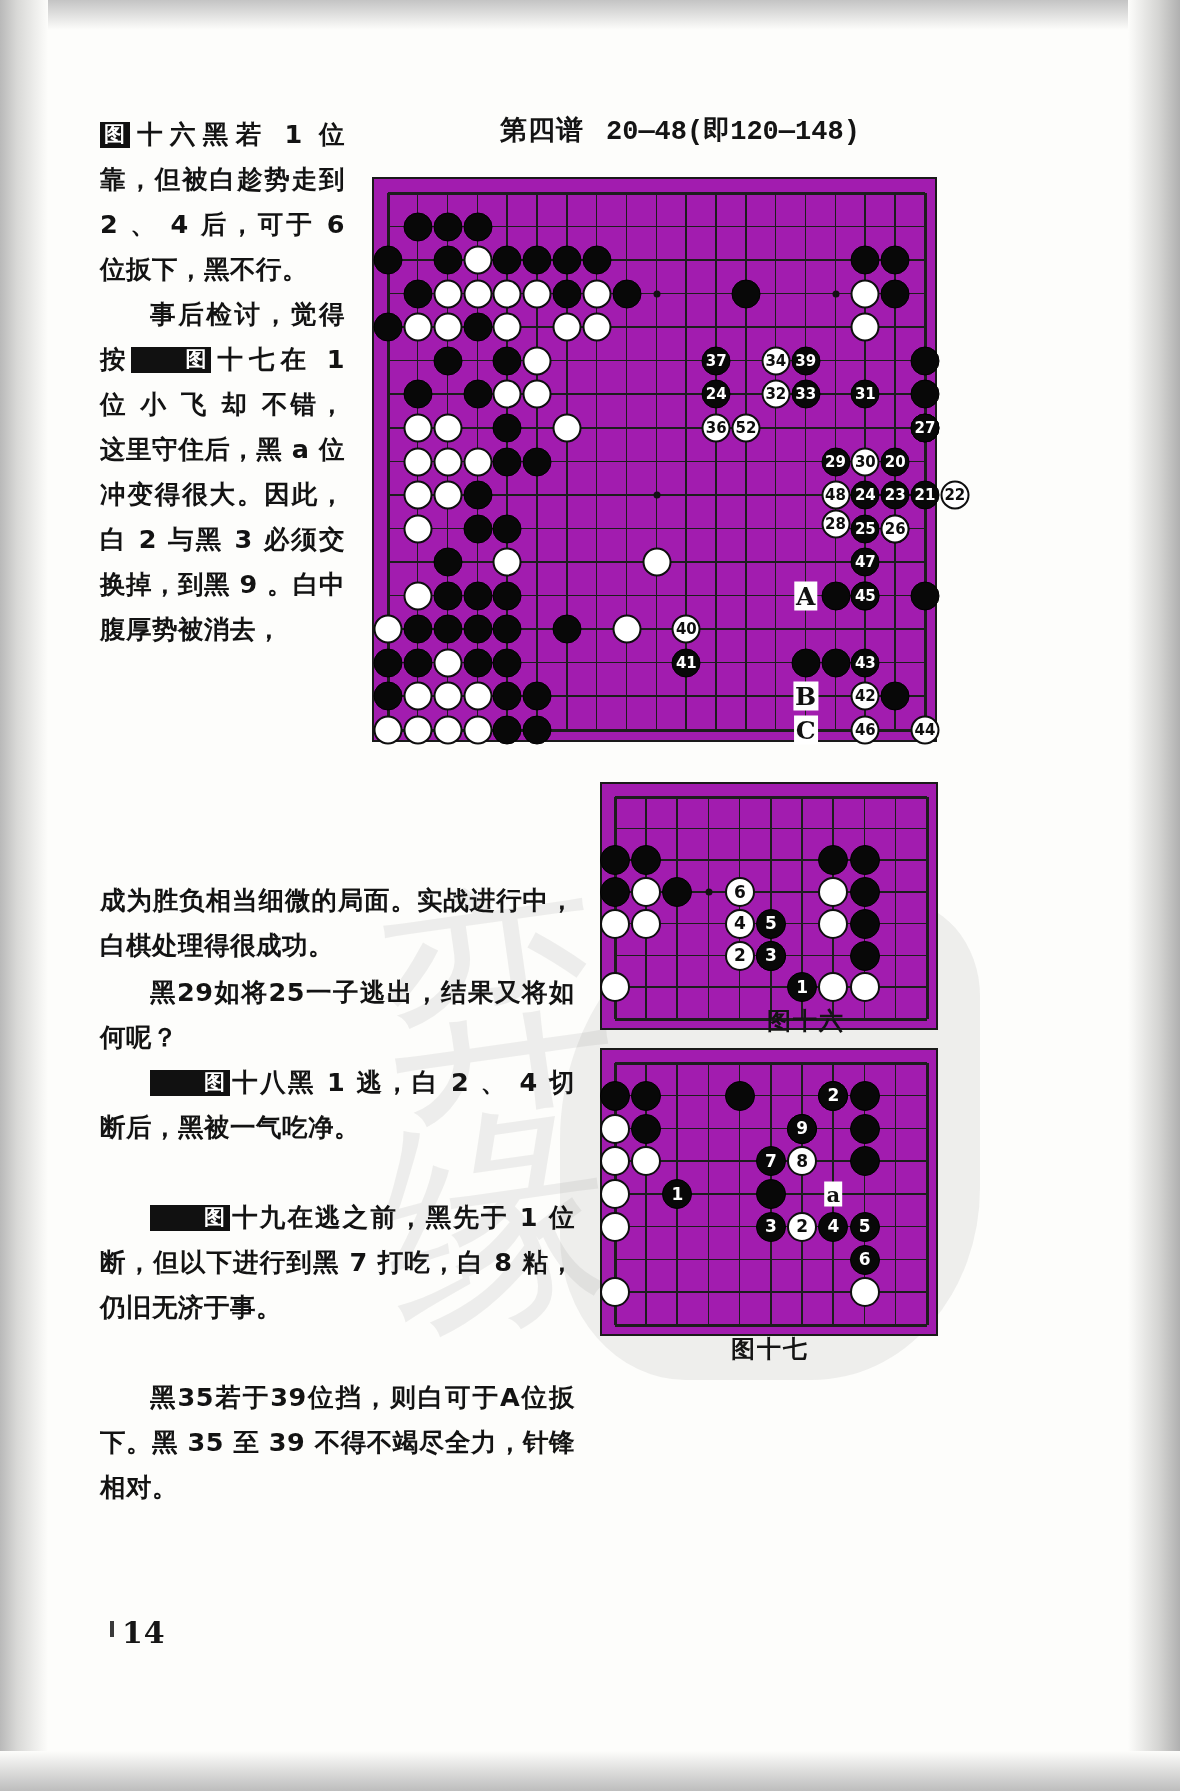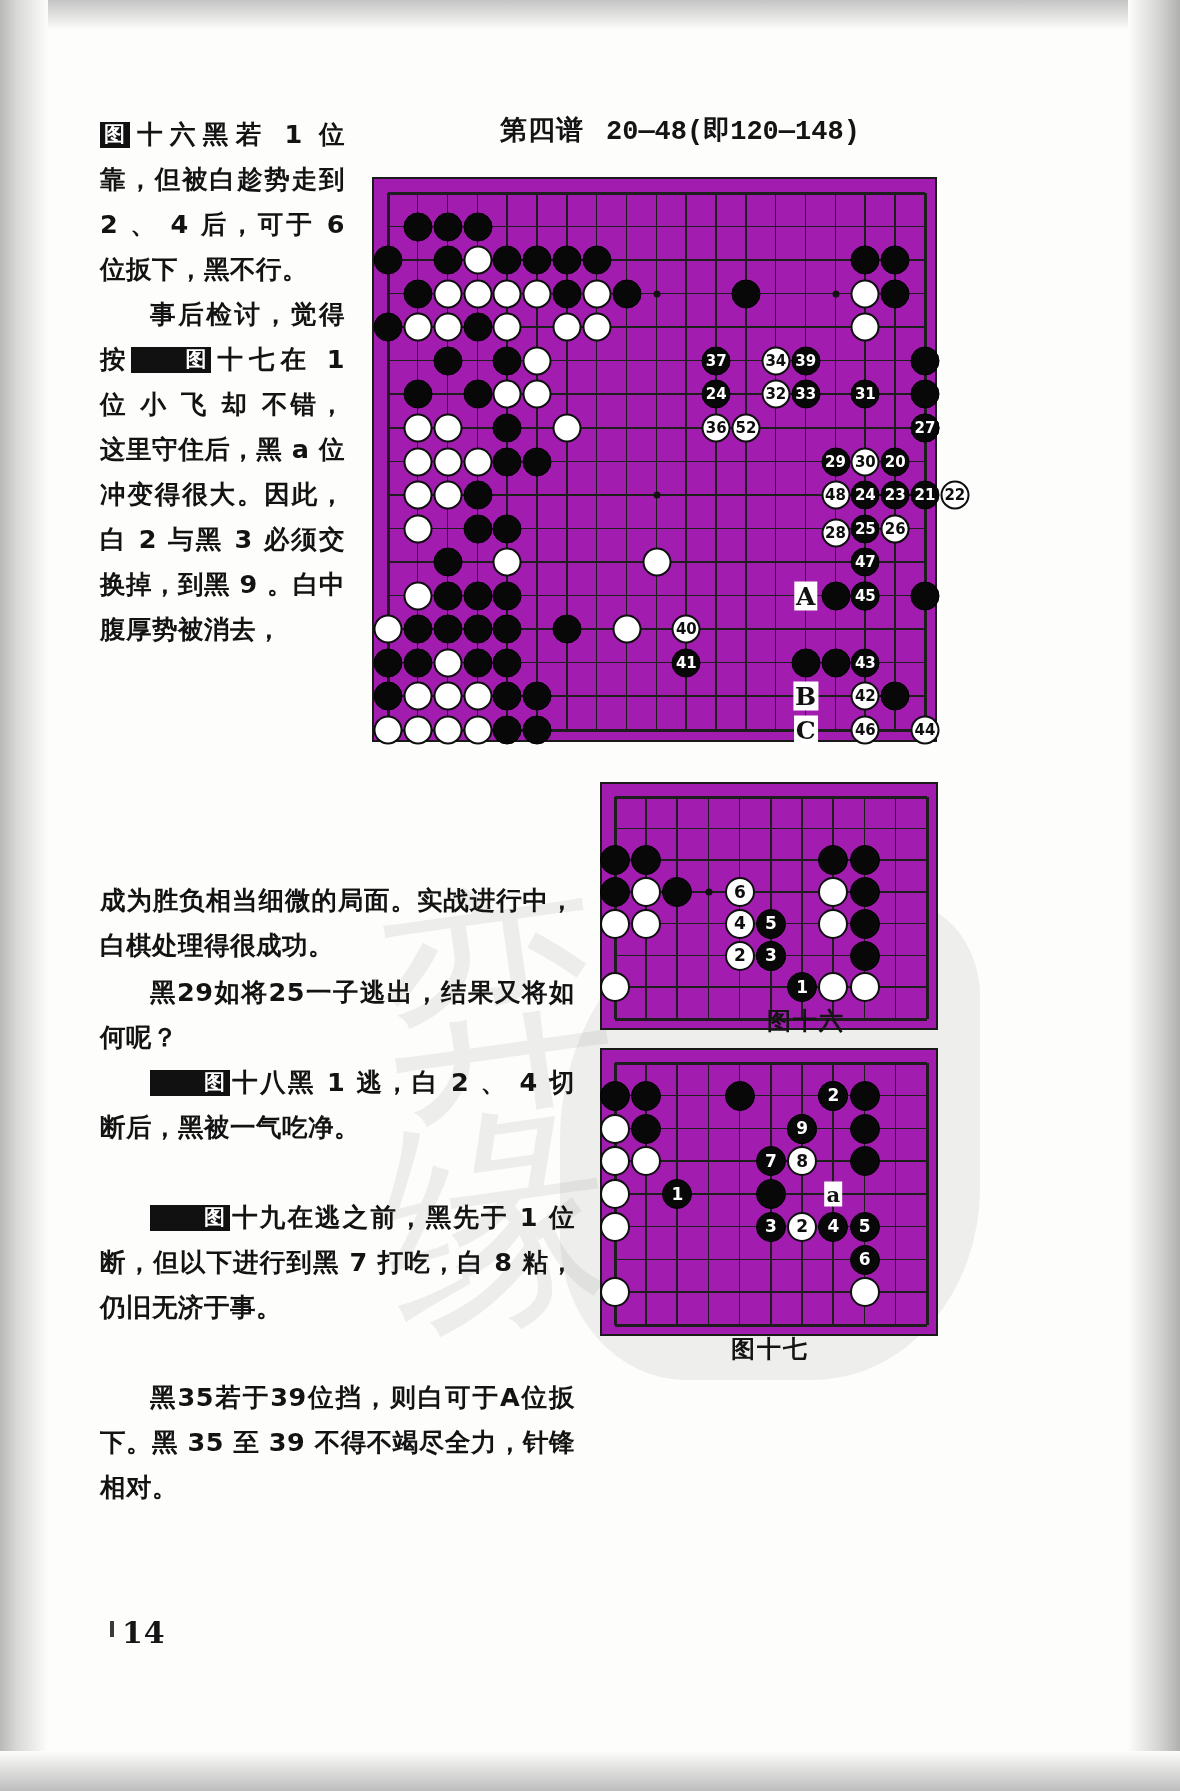--- a/index.html
+++ b/index.html
@@ -395,21 +395,21 @@
       <div class="stone w" style="left: 372px; top: 248.938px; width: 29px; height: 29px; font-size: 15px; z-index: 5;">52</div>
       <div class="stone b" style="left: 551px; top: 248.938px; width: 29px; height: 29px; font-size: 15px; z-index: 5;">27</div>
       <div class="stone b" style="left: 461.5px; top: 282.5px; width: 29px; height: 29px; font-size: 15px; z-index: 5;">29</div>
       <div class="stone w" style="left: 491.333px; top: 282.5px; width: 29px; height: 29px; font-size: 15px; z-index: 5;">30</div>
       <div class="stone b" style="left: 521.167px; top: 282.5px; width: 29px; height: 29px; font-size: 15px; z-index: 5;">20</div>
       <div class="stone w" style="left: 461.5px; top: 316.062px; width: 29px; height: 29px; font-size: 15px; z-index: 5;">48</div>
       <div class="stone b" style="left: 491.333px; top: 316.062px; width: 29px; height: 29px; font-size: 15px; z-index: 5;">24</div>
       <div class="stone b" style="left: 521.167px; top: 316.062px; width: 29px; height: 29px; font-size: 15px; z-index: 5;">23</div>
       <div class="stone b" style="left: 551px; top: 316.062px; width: 29px; height: 29px; font-size: 15px; z-index: 5;">21</div>
       <div class="stone w" style="left: 580.833px; top: 316.062px; width: 29px; height: 29px; font-size: 15px; z-index: 5;">22</div>
-      <div class="stone w" style="left: 461.5px; top: 354px; width: 29px; height: 29px; font-size: 15px; z-index: 5;">28</div>
+      <div class="stone w" style="left: 461.5px; top: 345px; width: 29px; height: 29px; font-size: 15px; z-index: 5;">28</div>
       <div class="stone b" style="left: 491.333px; top: 349.625px; width: 29px; height: 29px; font-size: 15px; z-index: 5;">25</div>
       <div class="stone w" style="left: 521.167px; top: 349.625px; width: 29px; height: 29px; font-size: 15px; z-index: 5;">26</div>
       <div class="stone b" style="left: 491.333px; top: 383.188px; width: 29px; height: 29px; font-size: 15px; z-index: 5;">47</div>
       <div class="stone b" style="left: 491.333px; top: 416.75px; width: 29px; height: 29px; font-size: 15px; z-index: 5;">45</div>
       <div class="stone w" style="left: 312.333px; top: 450.312px; width: 29px; height: 29px; font-size: 15px; z-index: 5;">40</div>
       <div class="stone b" style="left: 312.333px; top: 483.875px; width: 29px; height: 29px; font-size: 15px; z-index: 5;">41</div>
       <div class="stone b" style="left: 491.333px; top: 483.875px; width: 29px; height: 29px; font-size: 15px; z-index: 5;">43</div>
       <div class="stone w" style="left: 491.333px; top: 517.438px; width: 29px; height: 29px; font-size: 15px; z-index: 5;">42</div>
       <div class="stone w" style="left: 491.333px; top: 551px; width: 29px; height: 29px; font-size: 15px; z-index: 5;">46</div>
       <div class="stone w" style="left: 551px; top: 551px; width: 29px; height: 29px; font-size: 15px; z-index: 5;">44</div>

